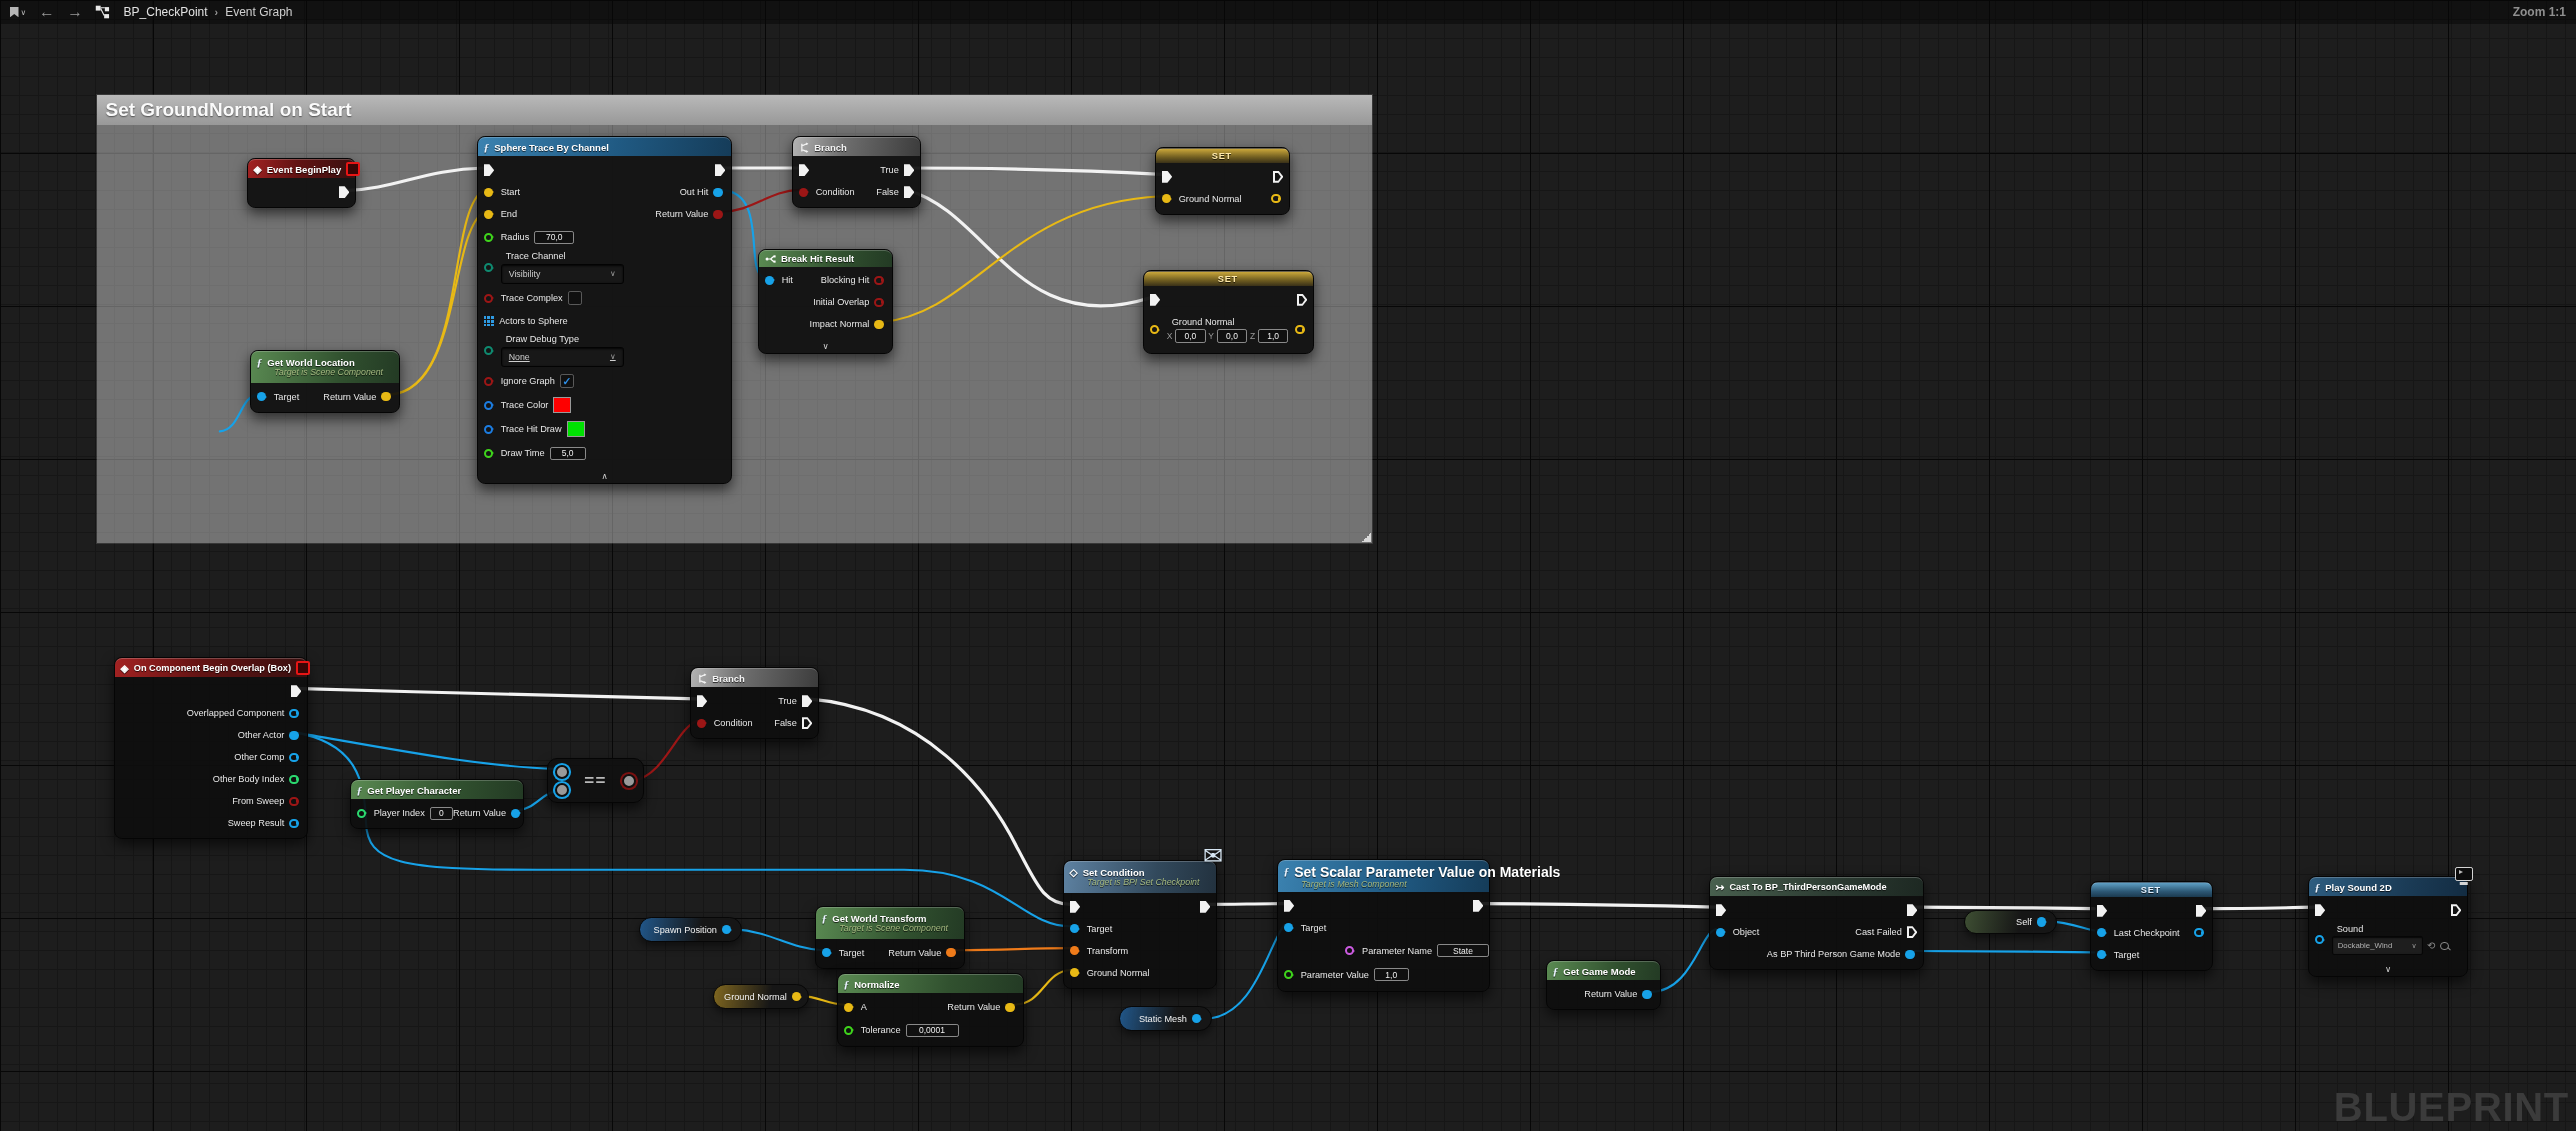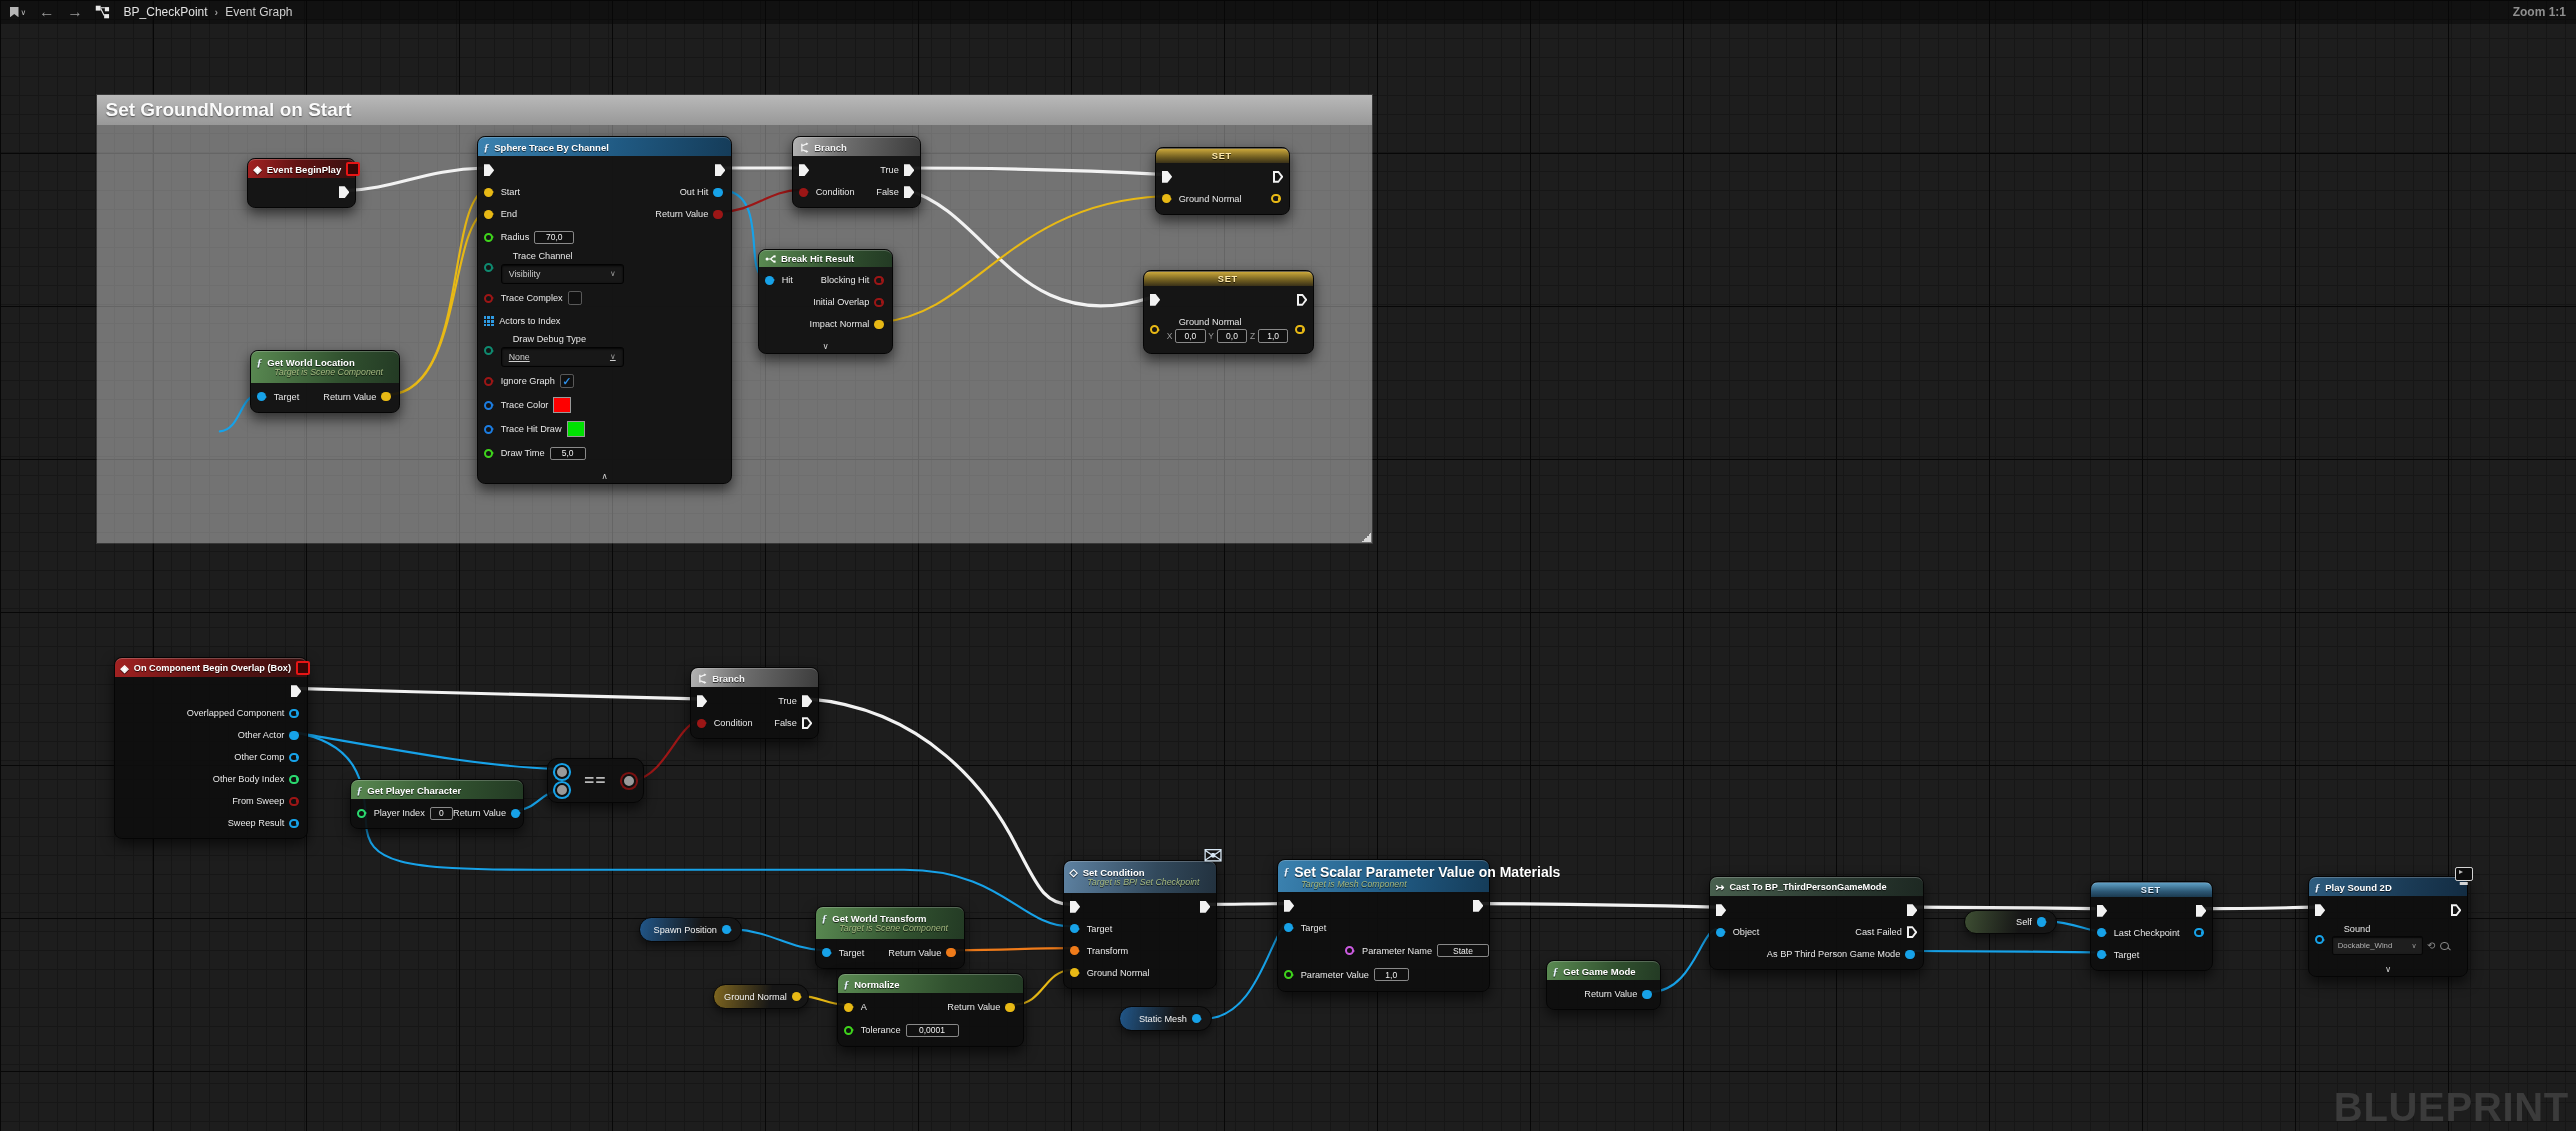--- a/index.html
+++ b/index.html
@@ -66,21 +66,21 @@
   .pc{width:9.2px;height:9.2px;border-radius:50%;flex:none;box-sizing:border-box}
   .pc.hollow{background:transparent !important;border:2.1px solid}
   .ptri{width:0;height:0;border:2.5px solid transparent;border-left-width:3.5px;margin-left:-2.1px;flex:none}
   .arricon{display:grid;grid-template-columns:repeat(3,2.8px);grid-auto-rows:2.8px;gap:1.1px;flex:none}
   .arricon span{background:#2e9ae2}
   .field{background:#101010;border:0.7px solid #8a8a8a;border-radius:2.1px;padding:0.7px 5px;font-size:8.5px;color:#f0f0f0;white-space:nowrap}
   .drop{display:flex;align-items:center;justify-content:space-between;background:#181818;border:0.7px solid #030303;
     border-radius:2.8px;height:18.4px;padding:0 7px;color:#cfcfcf;font-size:8.8px;box-shadow:inset 0 0.7px 2.1px #000}
   .drop .dchev{color:#9a9a9a;font-size:7.8px;margin-left:7px}
   .stackcol{display:flex;flex-direction:column;gap:2.1px}
-  .stackcol .slab{margin-left:12px}
+  .stackcol .slab{margin-left:5px}
   .checkbox{width:14px;height:14px;background:#101010;border:1.1px solid #5a5a5a;border-radius:2.1px;
     display:flex;align-items:center;justify-content:center;font-size:10.6px;font-weight:bold;color:#2e8fe8;box-sizing:border-box}
   .swatch{width:16px;height:14px;border:0.7px solid #999;flex:none}
   .vec{display:flex;align-items:center;gap:2.8px}
   .vlabel{color:#9a9a9a;font-size:8.5px}
   .nfoot{display:flex;justify-content:center;align-items:center;height:14px;color:#cfcfcf;font-size:8.5px}
   .badge-red{width:10px;height:10px;border:2.1px solid #e81515;background:#3a0505;border-radius:2.1px;margin-left:auto;box-sizing:content-box;flex:none}
   .badge-env{position:absolute;top:-17px;right:-7px;font-size:24px;color:#d7e6f3;text-shadow:0 1.4px 2.1px rgba(0,0,0,.6);line-height:1}
   .badge-mon{position:absolute;top:-10px;right:-5.6px;width:15.5px;height:12px;border:1.4px solid #d5d5d5;border-radius:2.1px;background:#0c0c0c}
   .badge-mon::after{content:'';position:absolute;left:50%;bottom:-5px;transform:translateX(-50%);width:8.5px;height:2.8px;background:#d5d5d5}
@@ -292,21 +292,21 @@
                   <span></span>
                   <span></span>
                   <span></span>
                   <span></span>
                   <span></span>
                   <span></span>
                   <span></span>
                   <span></span>
                 </span>
               </span>
-              <span class="plab">Actors to Index</span>
+              <span class="plab">Actors to Sphere</span>
             </div>
           </div>
           <div class="row" style="min-height: 37px;">
             <div class="lft">
               <span style="display: inline-flex; align-items: center; flex: 0 0 auto;">
                 <span class="pc hollow" style="border-color: rgb(15, 138, 112);"></span>
                 <span class="ptri" style="border-left-color: rgb(15, 138, 112);"></span>
               </span>
               <span class="stackcol">
                 <span class="plab slab">Draw Debug Type</span>

